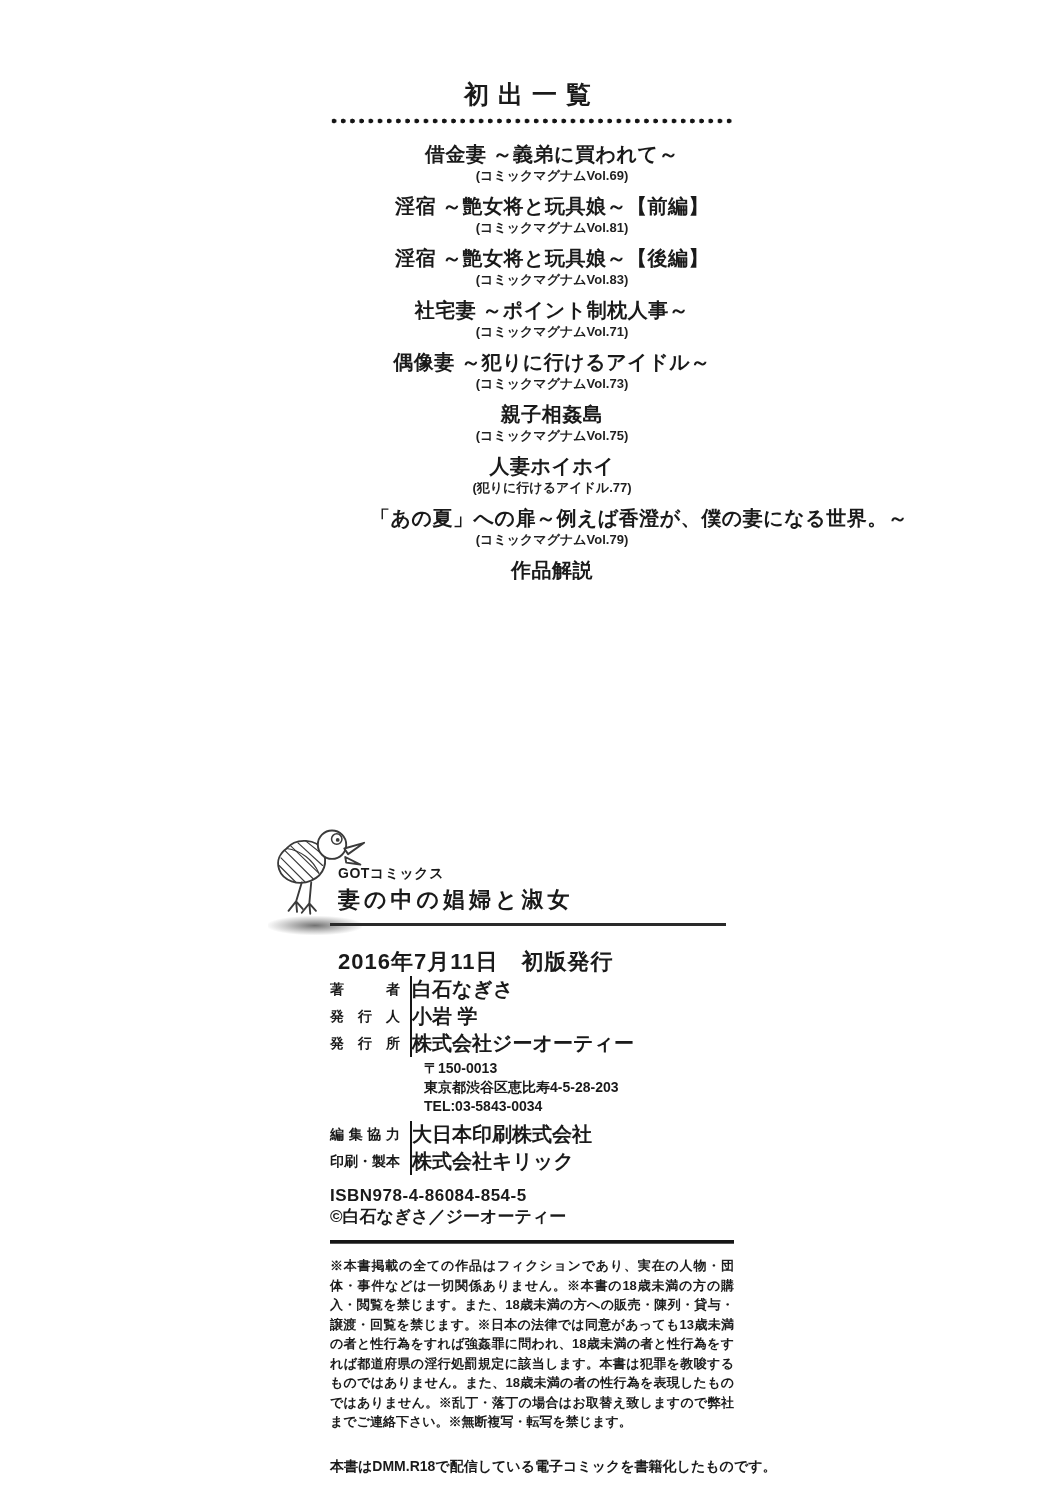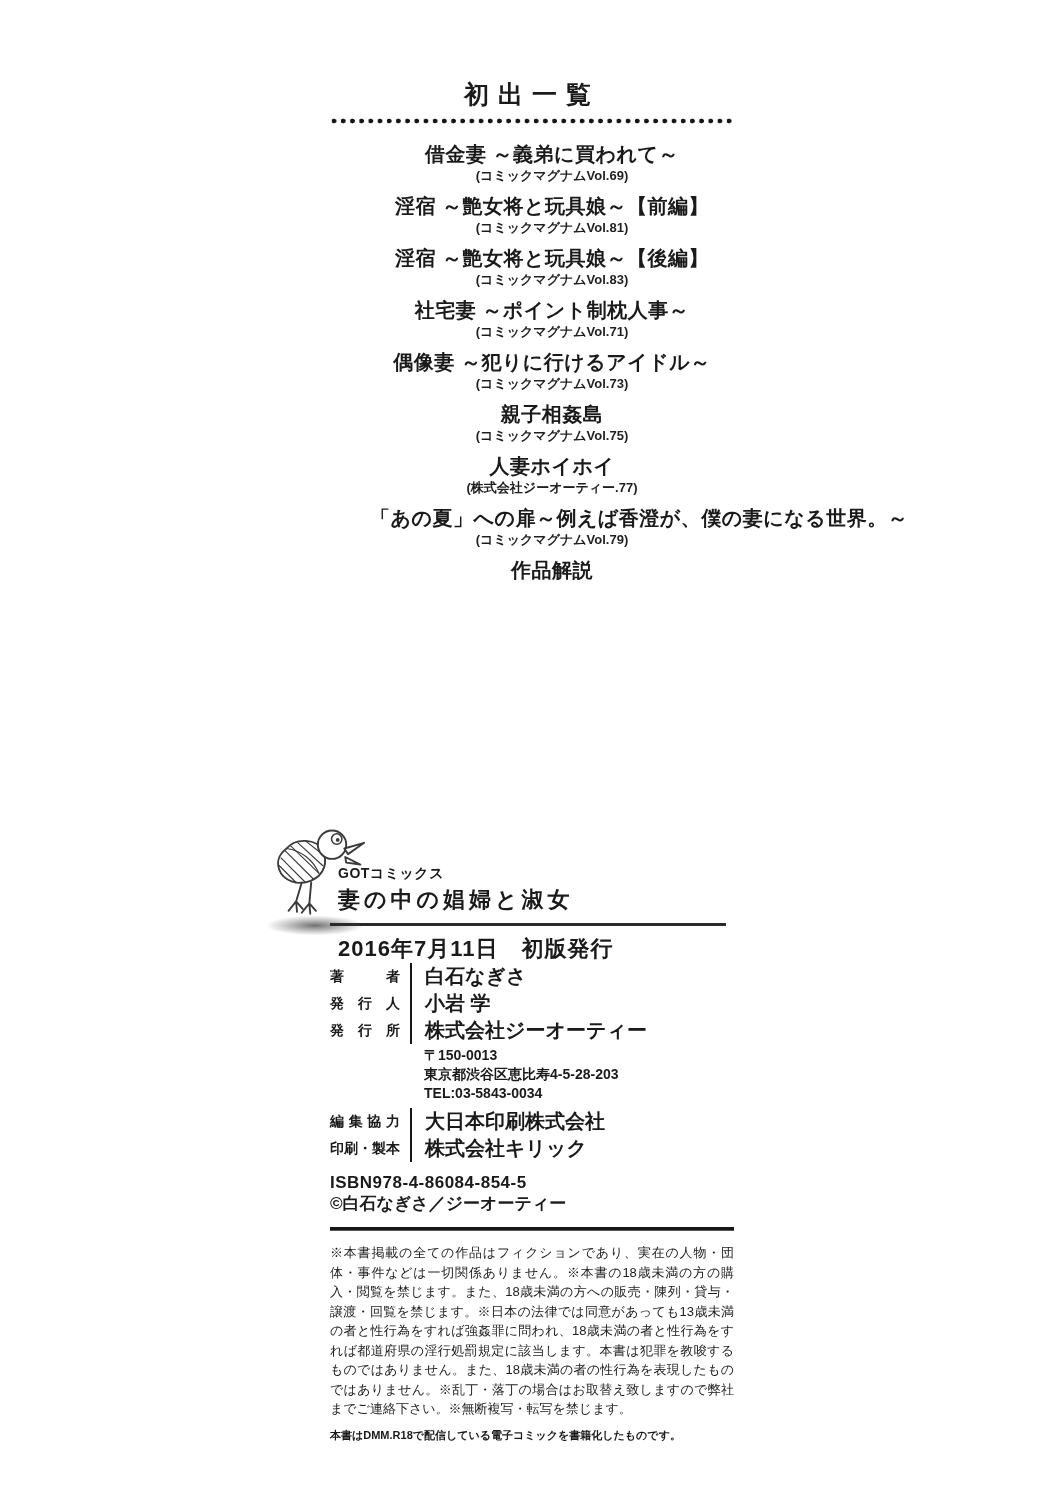--- a/index.html
+++ b/index.html
@@ -59,62 +59,62 @@
     left:-72px; top:822px;
   }
   .imprint { position:absolute; left:8px; top:864px; width:396px; }
   .series-name { font-size:14px; font-weight:bold; line-height:18px; letter-spacing:0.5px; }
   .book-title {
     font-size:22px; font-weight:bold;
     line-height:36px; letter-spacing:4px;
     white-space:nowrap;
   }
   .title-rule { height:3px; background:#2a2a2a; margin-top:5px; margin-left:-8px; width:396px; }
-  .edition-line { font-size:22px; font-weight:bold; line-height:28px; margin-top:9px; letter-spacing:1px; }
+  .edition-line { font-size:22px; font-weight:bold; line-height:28px; margin-top:22px; letter-spacing:1px; }
 
   .credits-table { margin-top:0; margin-left:-8px; }
   .credit-group { display:flex; }
   .credit-labels { width:70px; margin-right:10px; flex:none; }
   .credit-label {
     font-size:14px; font-weight:bold;
     line-height:27px;
     text-align:justify;
     text-align-last:justify;
     white-space:nowrap;
   }
   .credit-values {
     border-left:2.5px solid #161616;
-    padding-left:13px;
+    padding-left:0;
     flex:1;
   }
   .credit-value { font-size:20px; font-weight:bold; line-height:27px; white-space:nowrap; }
   .address-block { margin-left:94px; margin-top:2px; margin-bottom:4px; }
   .address-line { font-size:14px; font-weight:bold; line-height:19px; white-space:nowrap; }
   .group2 { margin-top:5px; }
 
   .isbn-block { margin-top:10px; margin-left:-8px; }
   .isbn-line { font-size:17px; font-weight:bold; line-height:21px; letter-spacing:0.5px; }
   .copyright-line { font-size:17px; font-weight:bold; line-height:21px; }
 
   .thick-rule {
     margin-top:13px; margin-left:-8px;
     width:404px; height:4px;
     background:linear-gradient(#161616 72%, #8a8a8a);
   }
   .disclaimer {
     margin-top:12px; margin-left:-8px;
     width:404px;
-    font-size:13px; font-weight:normal;
+    font-size:13px; font-weight:bold;
     line-height:19.5px;
     text-align:justify;
     color:#1c1c1c;
   }
   .digital-note {
-    margin-top:7px; margin-left:-8px;
-    font-size:11px; font-weight:bold;
+    margin-top:25px; margin-left:-8px;
+    font-size:14px; font-weight:bold;
     line-height:18px;
     white-space:nowrap;
   }
 </style>
 </head>
 <body>
 
 <div class="content">
 
   <div class="list-section">
@@ -140,21 +140,21 @@
       <div class="work">
         <div class="work-title">偶像妻 ～犯りに行けるアイドル～</div>
         <div class="work-source">(コミックマグナムVol.73)</div>
       </div>
       <div class="work">
         <div class="work-title">親子相姦島</div>
         <div class="work-source">(コミックマグナムVol.75)</div>
       </div>
       <div class="work">
         <div class="work-title">人妻ホイホイ</div>
-        <div class="work-source">(株式会社ジーオーティー.77)</div>
+        <div class="work-source">(犯りに行けるアイドル.77)</div>
       </div>
       <div class="work">
         <div class="work-title">「あの夏」への扉～例えば香澄が、僕の妻になる世界。～</div>
         <div class="work-source">(コミックマグナムVol.79)</div>
       </div>
       <div class="work">
         <div class="work-title">作品解説</div>
         <div class="work-source"></div>
       </div>
     </div>

